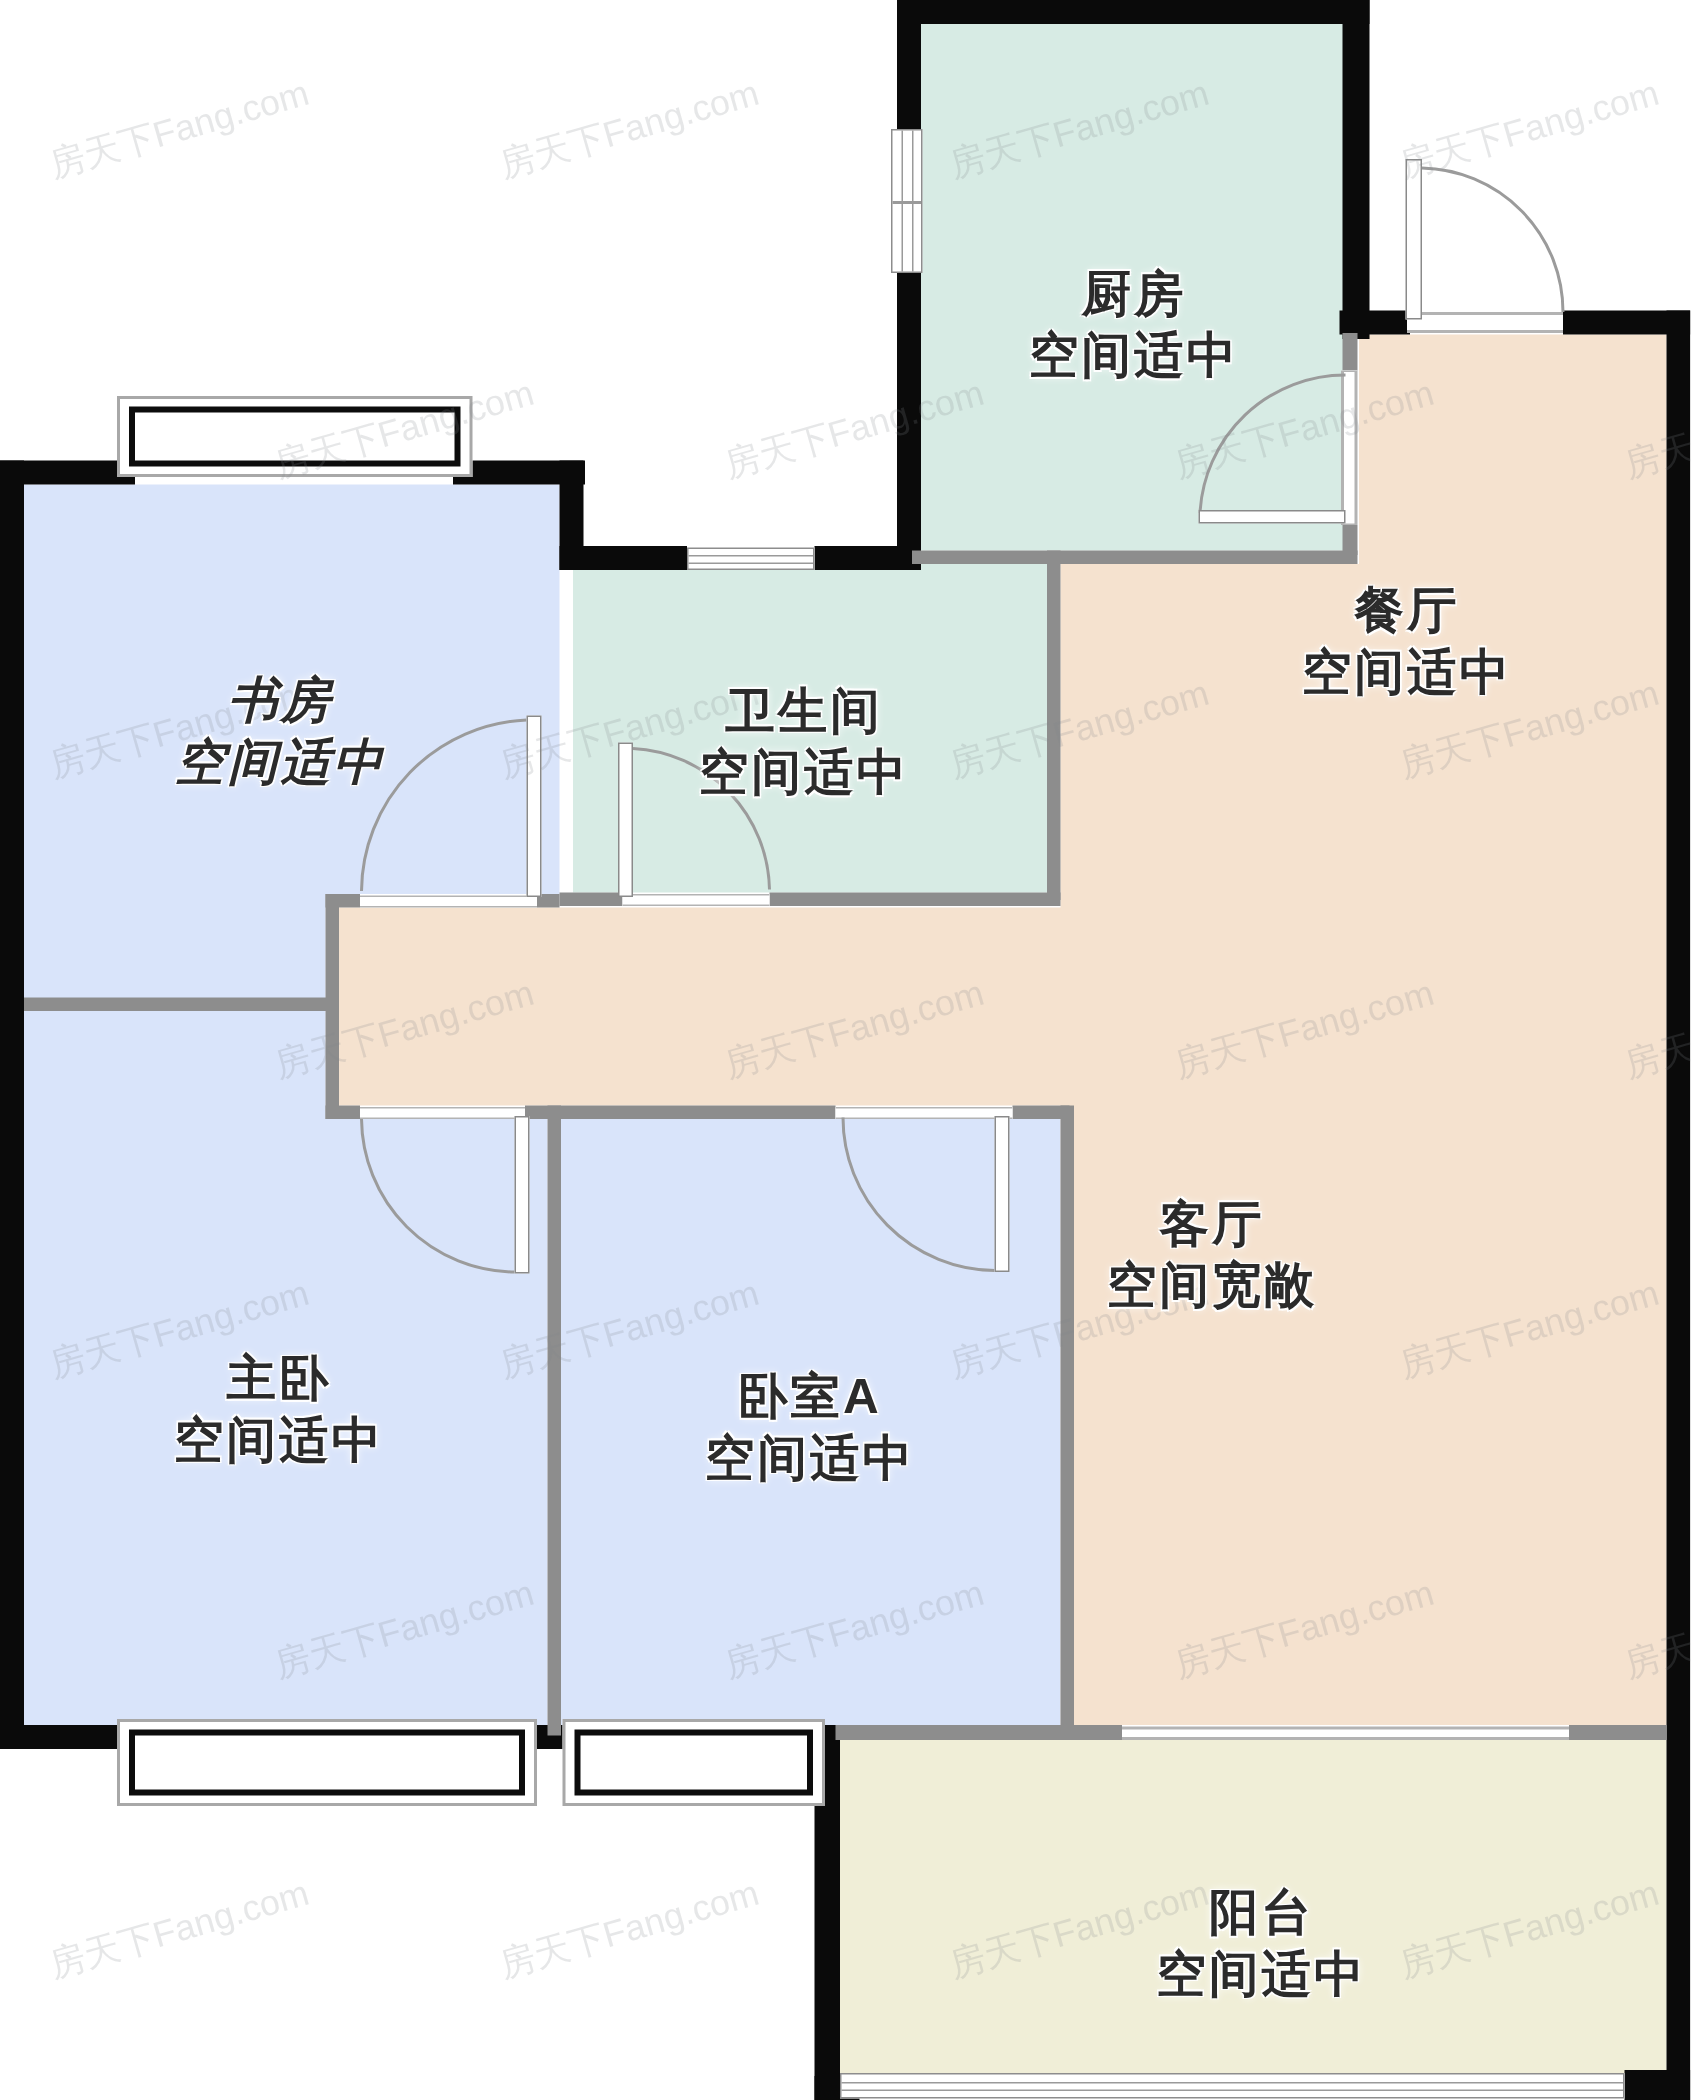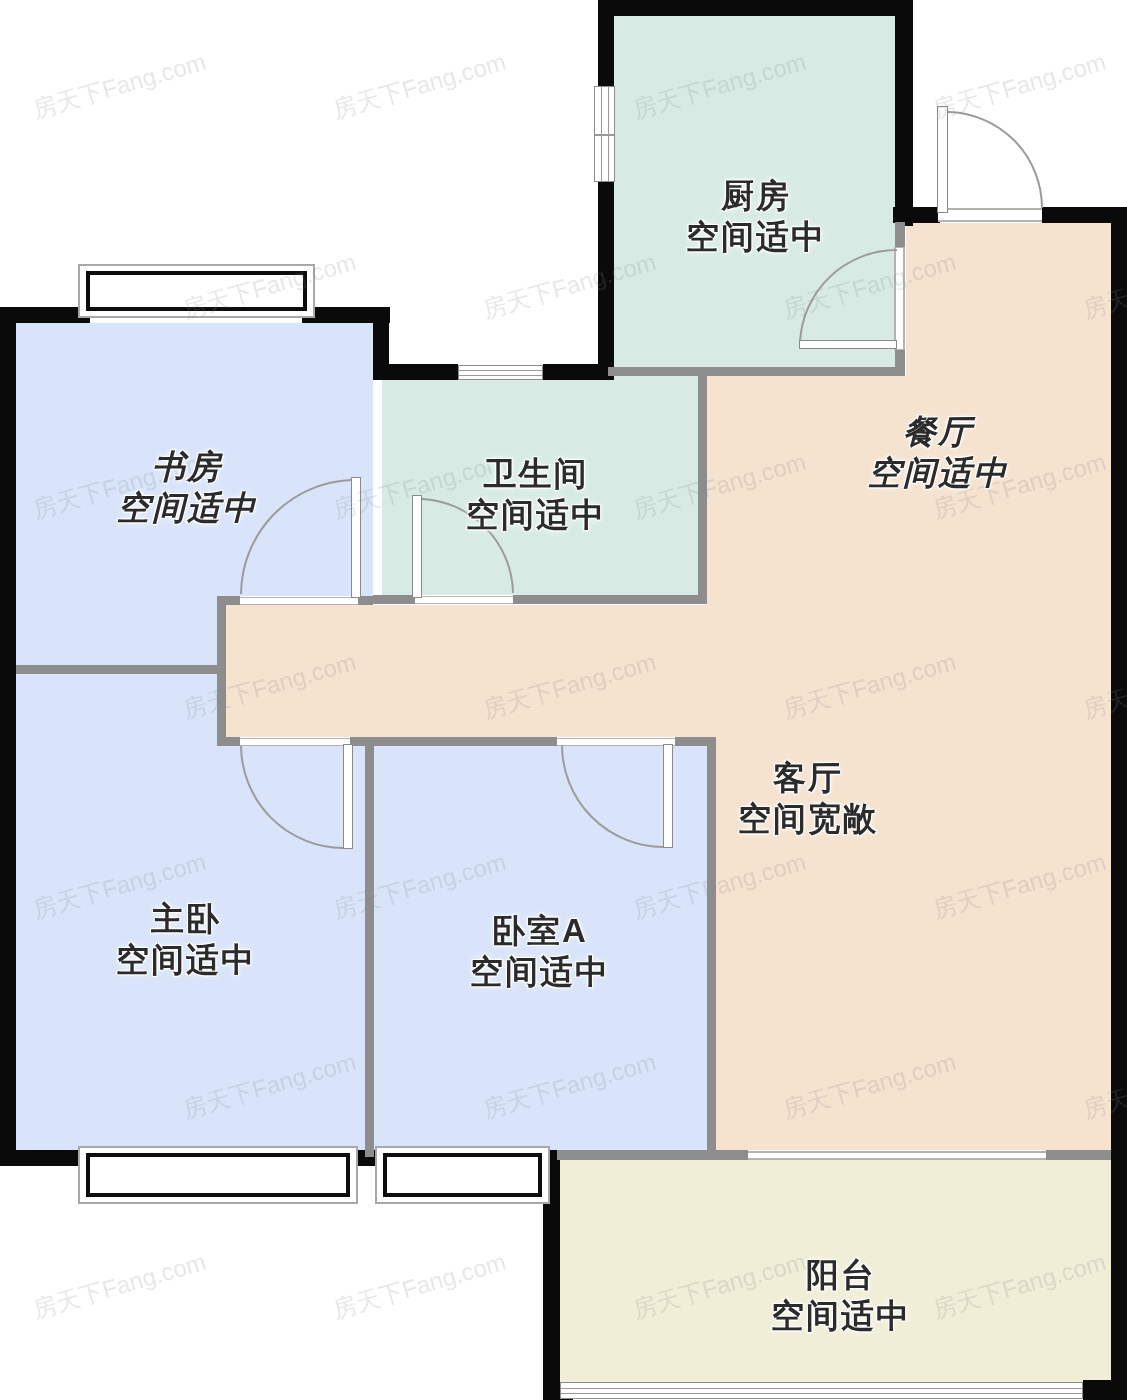--- a/index.html
+++ b/index.html
@@ -161,41 +161,41 @@
       <div class="wm" style="left: 330px; top: 1270px;">房天下Fang.com</div>
       <div class="wm" style="left: 630px; top: 1270px;">房天下Fang.com</div>
       <div class="wm" style="left: 930px; top: 1270px;">房天下Fang.com</div>
     </div>
 
   <div id="labels">
       <div class="room-label" style="left: 756px; top: 216px;">
         <span>厨房</span>
         <span>空间适中</span>
       </div>
-      <div class="room-label" style="left: 938px; top: 452px; font-style: italic;">
+      <div class="room-label" style="left: 938px; top: 427px;">
         <span>餐厅</span>
         <span>空间适中</span>
       </div>
       <div class="room-label" style="left: 187px; top: 487px; font-style: italic;">
         <span>书房</span>
         <span>空间适中</span>
       </div>
       <div class="room-label" style="left: 536px; top: 494px;">
         <span>卫生间</span>
         <span>空间适中</span>
       </div>
       <div class="room-label" style="left: 186px; top: 939px; text-align: center;">
         <span>主卧</span>
         <span>空间适中</span>
       </div>
       <div class="room-label" style="left: 540px; top: 951px;">
         <span>卧室A</span>
         <span>空间适中</span>
       </div>
-      <div class="room-label" style="left: 808px; top: 798px;">
+      <div class="room-label" style="left: 808px; top: 836px;">
         <span>客厅</span>
         <span>空间宽敞</span>
       </div>
       <div class="room-label" style="left: 841px; top: 1295px;">
         <span>阳台</span>
         <span>空间适中</span>
       </div>
     </div>
 
 </div>

